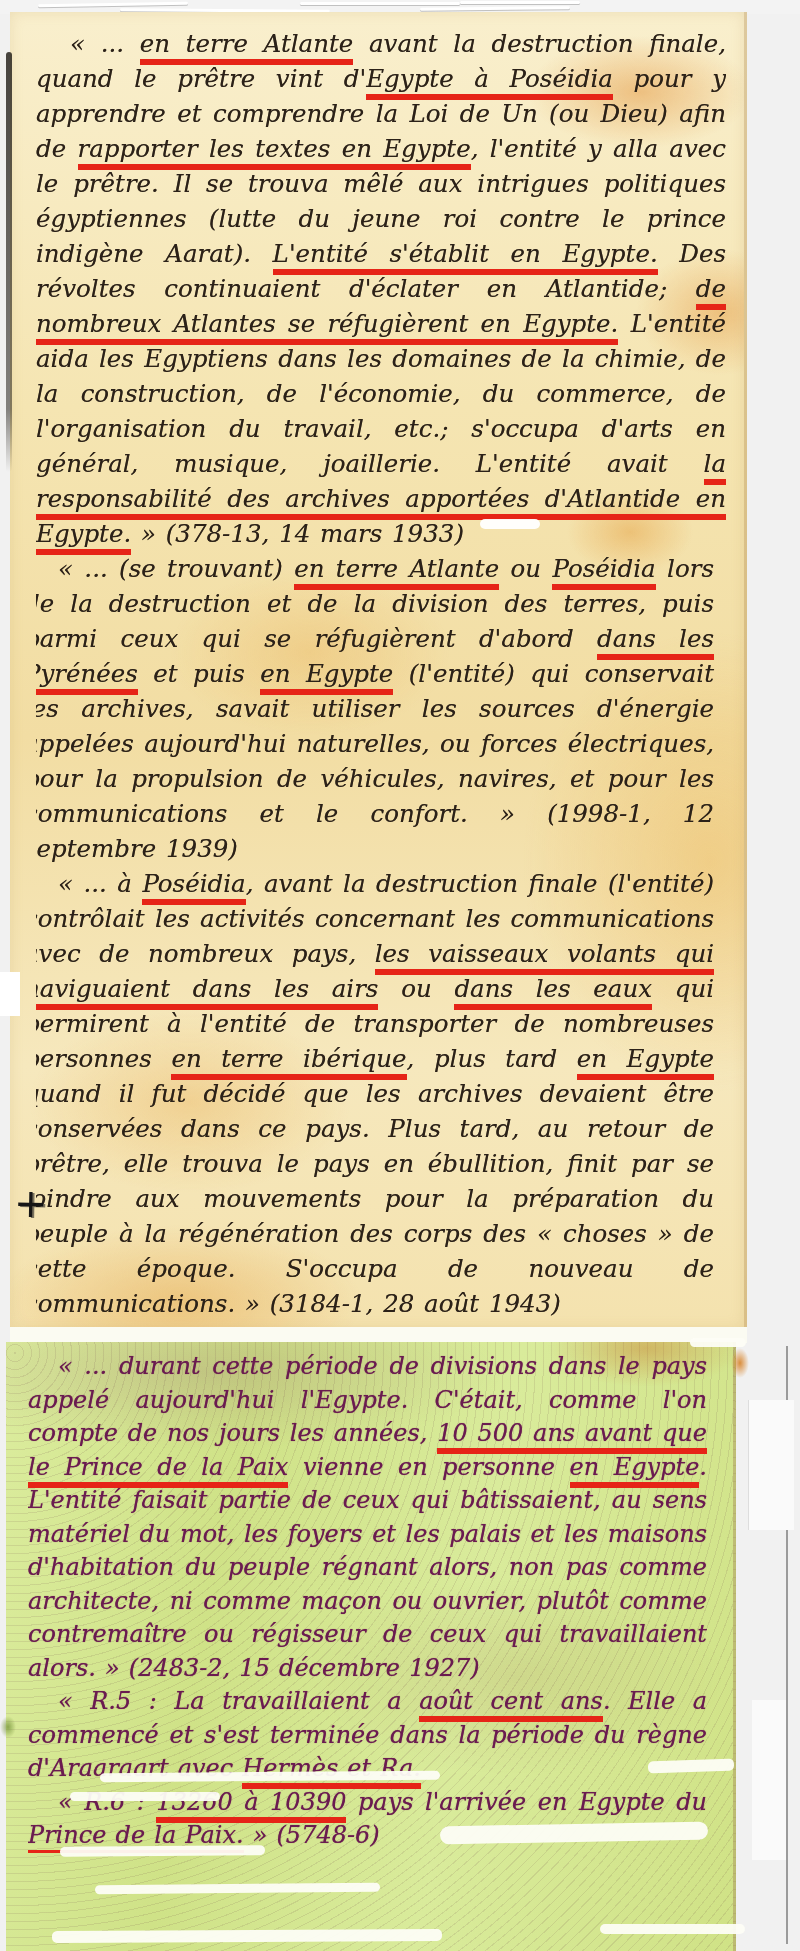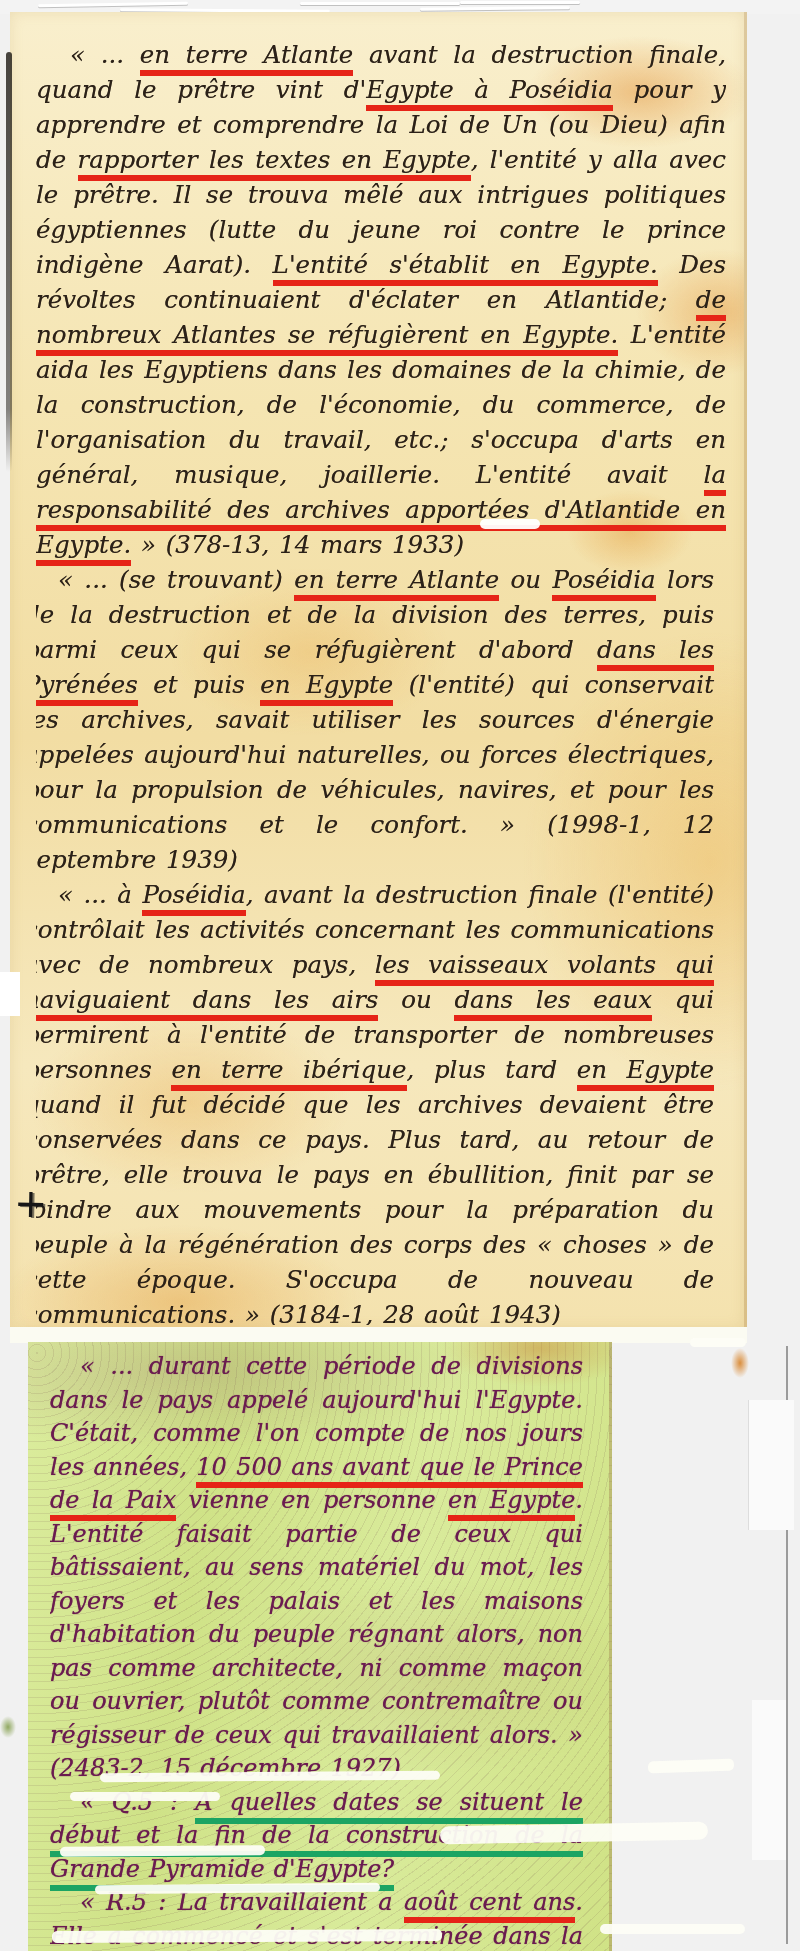--- a/index.html
+++ b/index.html
@@ -24,41 +24,41 @@
       radial-gradient(120px 90px at 710px 300px, rgba(222,130,30,.38), rgba(222,130,30,0) 70%),
       radial-gradient(90px 60px  at 620px 520px, rgba(225,145,40,.40), rgba(225,145,40,0) 70%),
       radial-gradient(260px 320px at 700px 850px,rgba(232,168,62,.34), rgba(232,168,62,0) 72%),
       radial-gradient(200px 120px at 300px 640px,rgba(228,155,48,.25), rgba(228,155,48,0) 70%),
       radial-gradient(230px 130px at 180px 1090px,rgba(228,158,52,.30),rgba(228,158,52,0) 70%),
       radial-gradient(260px 110px at 170px 1290px,rgba(224,148,44,.38),rgba(224,148,44,0) 70%),
       linear-gradient(180deg,#f9efcd 0%,#f5e5b2 30%,#f2dda3 55%,#f6e8bd 80%,#f4e2ae 100%);
     border-right:3px solid rgba(170,130,70,.35);
     box-shadow:inset 0 0 14px rgba(180,140,70,.18);
   }
-  .cream-text{position:absolute;left:26px;right:18px;top:14px;bottom:4px;overflow:hidden;margin-top:11px;}
+  .cream-text{position:absolute;left:26px;right:18px;top:14px;bottom:4px;overflow:hidden;}
 
   p{margin:0;text-align:justify;}
   p.quote{
     font-style:italic;color:var(--ink_black);
     font-size:24.5px;line-height:35px;text-indent:34px;
     word-spacing:2px;
     text-shadow:0 0 .6px rgba(43,33,24,.6);
   }
   p.shift-left{margin-left:-12px;margin-right:12px;}
 
   
   .u-red{border-bottom:6px solid var(--underline_red);padding-bottom:1px;}
   .u-green{border-bottom:6px solid var(--underline_green);padding-bottom:2px;}
 
   
   .section-gap{position:absolute;left:10px;top:1327px;width:737px;height:16px;background:#fbfbf2;}
 
   
   .paper-green{
-    position:absolute;left:28px;top:1342px;width:584px;height:609px;
+    position:absolute;left:6px;top:1342px;width:730px;height:609px;
     background:
       radial-gradient(140px 55px at 88% 1%, rgba(200,110,30,.40), rgba(200,110,30,0) 70%),
       radial-gradient(420px 110px at 28% 5%, rgba(110,40,80,.16), rgba(110,40,80,0) 70%),
       radial-gradient(300px 140px at 70% 55%, rgba(120,60,30,.10), rgba(120,60,30,0) 70%),
       repeating-radial-gradient(circle at 9px 11px, rgba(80,25,50,.10) 0 1px, rgba(0,0,0,0) 1px 8px),
       linear-gradient(100deg,#dbec9d 0%,#cfe287 30%,#d9eb9b 62%,#d0e286 100%);
     border-right:3px solid rgba(150,120,60,.40);
   }
   .green-text{position:absolute;left:22px;right:26px;top:8px;overflow:hidden;}
   p.gquote{
@@ -125,21 +125,20 @@
     <p class="quote shift-left"><span>« ... à </span><span class="u-red">Poséidia</span><span>, avant la destruction finale (l'entité) contrôlait les activités concernant les communications avec de nombreux pays, </span><span class="u-red">les vaisseaux volants qui naviguaient dans les airs</span><span> ou </span><span class="u-red">dans les eaux</span><span> qui permirent à l'entité de transporter de nombreuses personnes </span><span class="u-red">en terre ibérique</span><span>, plus tard </span><span class="u-red">en Egypte</span><span> quand il fut décidé que les archives devaient être conservées dans ce pays. Plus tard, au retour de prêtre, elle trouva le pays en ébullition, finit par se joindre aux mouvements pour la préparation du peuple à la régénération des corps des « choses » de cette époque. S'occupa de nouveau de communications. » (3184-1, 28 août 1943)</span></p>
 
   </div>
 </section>
 
 <div class="section-gap"></div>
 
 <section class="paper-green">
   <div class="green-text">
     <p class="gquote"><span>« ... durant cette période de divisions dans le pays appelé aujourd'hui l'Egypte. C'était, comme l'on compte de nos jours les années, </span><span class="u-red">10 500 ans avant que le Prince de la Paix</span><span> vienne en personne </span><span class="u-red">en Egypte</span><span>. L'entité faisait partie de ceux qui bâtissaient, au sens matériel du mot, les foyers et les palais et les maisons d'habitation du peuple régnant alors, non pas comme architecte, ni comme maçon ou ouvrier, plutôt comme contremaître ou régisseur de ceux qui travaillaient alors. » (2483-2, 15 décembre 1927)</span></p>
-    <p class="gquote"><span>« Q.5 : </span><span class="u-green">A quelles dates se situent le début et la fin de la construction de la Grande Pyramide d'Egypte?</span></p>
     <p class="gquote"><span>« R.5 : La travaillaient a </span><span class="u-red">août cent ans</span><span>. Elle a commencé et s'est terminée dans la période du règne d'Araaraart avec </span><span class="u-red">Hermès et Ra.</span></p>
     <p class="gquote"><span>« R.6 : </span><span class="u-red">13260 à 10390</span><span> pays l'arrivée en Egypte du </span><span class="u-red">Prince de la Paix.</span><span> » (5748-6)</span></p>
   </div>
 </section>
 
 <div class="dark-edge"></div>
 <div class="left-white-patch"></div>
 <div class="cross-mark">+</div>
 <div class="right-edge-line"></div>
 <div class="right-white-box rw1"></div>

